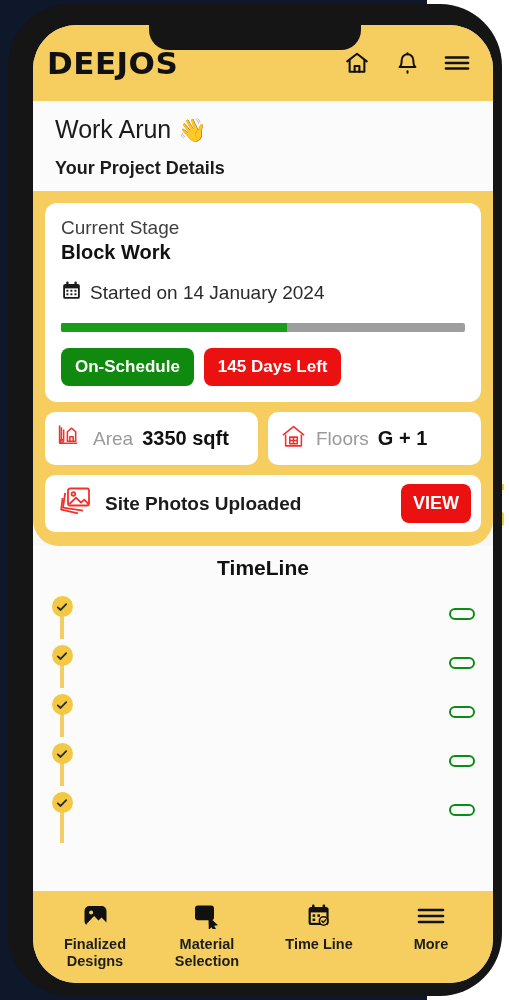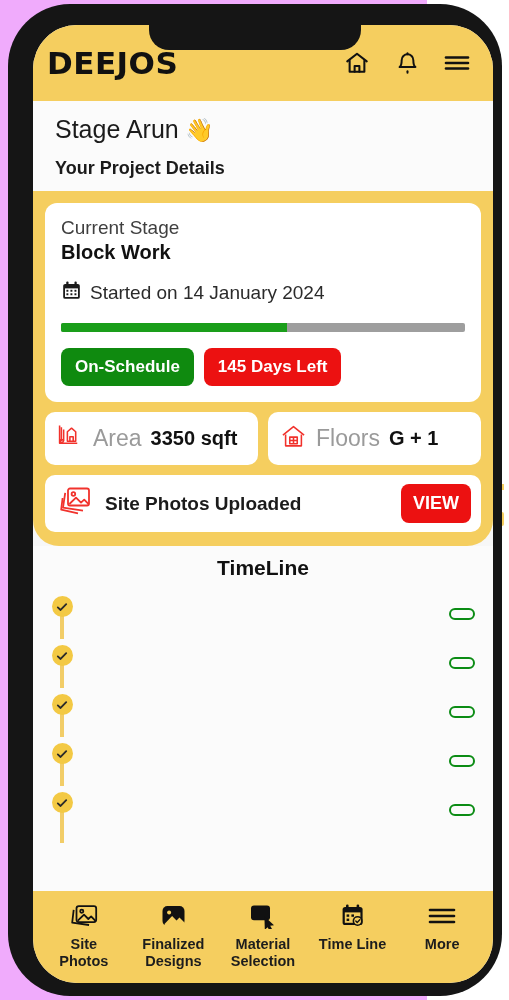--- a/index.html
+++ b/index.html
@@ -2,21 +2,21 @@
 <html><head>
 <meta charset="utf-8">
 <style>
   * { box-sizing: border-box; margin: 0; padding: 0; }
   html, body {
     width: 509px; height: 1000px;
     background: #ffffff;
     font-family: "Liberation Sans", sans-serif;
     overflow: hidden;
   }
-  #root { position: relative; width: 427px; height: 1000px; background:#f0abfc; }
+  #root { position: relative; width: 427px; height: 1000px; background:#0f172a; }
 
   
   .phone-frame {
     position: absolute;
     left: 8px; top: 4px;
     width: 494px; height: 992px;
     background: #151515;
     border-radius: 62px;
   }
   .phone-screen {
@@ -102,21 +102,21 @@
   }
   .badge.green { background:#0f8a0f; }
   .badge.red { background:#ec1111; }
 
   .stat-row { display:flex; gap: 10px; margin-top: 10px; }
   .stat-card {
     background:#fff; border-radius:10px; flex:1;
     display:flex; align-items:center; gap: 9px;
     padding: 11px 12px;
   }
-  .stat-label { font-size: 23px; color:#9a9a9a; }
+  .stat-label { font-size: 19px; color:#9a9a9a; }
   .stat-value { font-size: 20px; font-weight:bold; color:#111; }
 
   .photos-card {
     background:#fff; border-radius:10px; margin-top:10px;
     display:flex; align-items:center; gap: 12px;
     padding: 9px 10px 9px 14px;
   }
   .photos-text { font-size: 19px; font-weight:bold; color:#1b1b1b; flex:1; }
   .view-btn {
     background:#ec1111; color:#fff; font-size:18px; font-weight:bold;
@@ -209,21 +209,21 @@
             <svg width="28" height="24" viewBox="0 0 28 24" stroke="#111" stroke-width="2.6" stroke-linecap="round">
               <line x1="3" y1="6.5" x2="25" y2="6.5"></line>
               <line x1="3" y1="12" x2="25" y2="12"></line>
               <line x1="3" y1="17.5" x2="25" y2="17.5"></line>
             </svg>
           </div>
         </div>
       </div>
 
       <div class="greeting-wrap">
-        <div class="greeting"><span>Stage </span><b>Arun</b> <span class="wave">👋</span></div>
+        <div class="greeting"><span>Work </span><b>Arun</b> <span class="wave">👋</span></div>
       </div>
       <div class="subtitle">Your Project Details</div>
 
       <div class="yellow-panel">
 
         <div class="card">
           <div class="stage-label">Current Stage</div>
           <div class="stage-name">Block Work</div>
 
           <div class="started-row">
@@ -384,34 +384,20 @@
               <div class="tl-badge-wrap">
                 <div class="tl-badge"></div>
               </div>
             </div>
           </div>
       </div>
 
       <div class="bottom-nav" id="bottomNav">
           <div class="nav-item">
             <div class="nav-icon">
-              <svg width="30" height="26" viewBox="0 0 32 26" fill="none" stroke="#111" stroke-width="1.9" stroke-linejoin="round">
-                <rect x="8" y="2.5" width="21" height="17" rx="2.4"></rect>
-                <circle cx="13.6" cy="8" r="1.7"></circle>
-                <path d="M9.4 18 16 11.6l4.6 4.6 3-2.8 4.6 4.8"></path>
-                <path d="M5 6.4 3.4 20l18 2.6"></path>
-              </svg>
-            </div>
-            <div class="nav-label">
-              <div>Site</div>
-              <div>Photos</div>
-            </div>
-          </div>
-          <div class="nav-item">
-            <div class="nav-icon">
               <svg width="29" height="26" viewBox="0 0 28 26">
                 <rect x="3" y="3" width="22" height="20" rx="5" fill="#111"></rect>
                 <circle cx="9.6" cy="9.6" r="2" fill="#f5ce5f"></circle>
                 <path d="M5 21 12.6 13l4.4 4.4 3-2.8L25 19.6V18l-0.2 5H5z" fill="#f5ce5f"></path>
               </svg>
             </div>
             <div class="nav-label">
               <div>Finalized</div>
               <div>Designs</div>
             </div>

